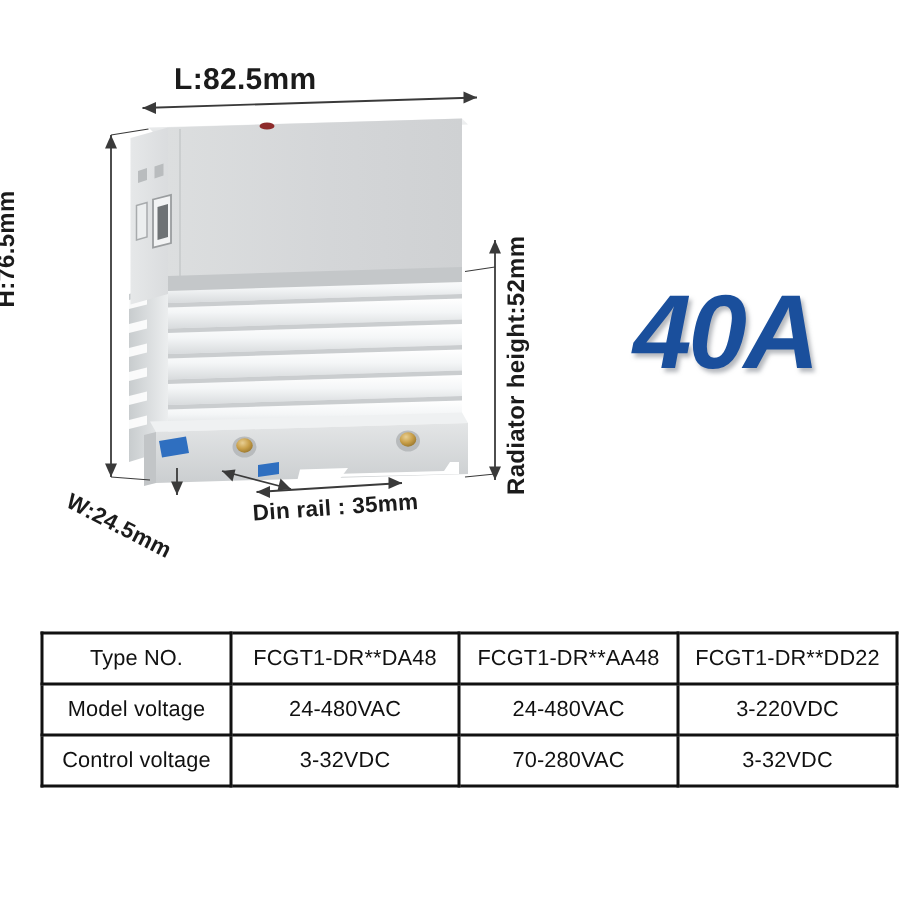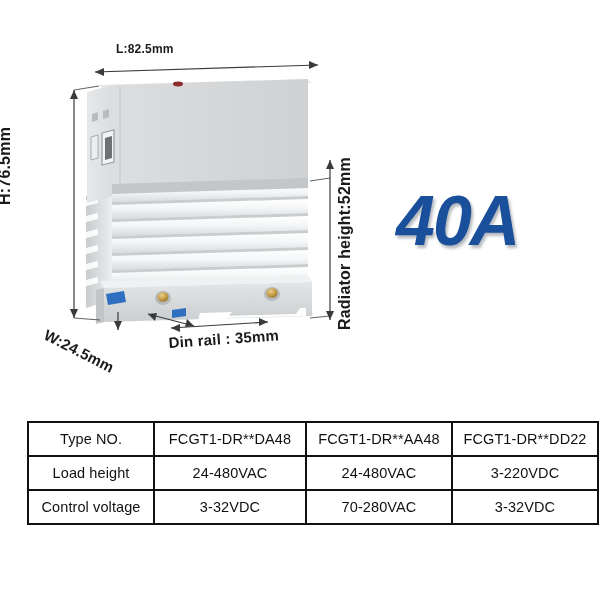--- a/index.html
+++ b/index.html
@@ -13,21 +13,21 @@
   .stage{position:absolute;left:0;top:0;width:600px;height:600px;}
 
   
   .dim{
     position:absolute;
     color:#1b1b1b;
     font-weight:700;
     white-space:nowrap;
     font-family:"Liberation Sans", sans-serif;
   }
-  #label-length{left:116px;top:42px;font-size:12px;letter-spacing:.2px;}
+  #label-length{left:116px;top:42px;font-size:20px;letter-spacing:.2px;}
   #label-height{
     left:-4px;top:205px;font-size:16px;
     transform:rotate(-90deg);transform-origin:left top;
     letter-spacing:.2px;
   }
   #label-width{
     left:49px;top:326px;font-size:15px;
     transform:rotate(27deg);transform-origin:left top;
     letter-spacing:.2px;
   }
@@ -37,21 +37,21 @@
     letter-spacing:.2px;
   }
   #label-radiator{
     left:336px;top:330px;font-size:16px;
     transform:rotate(-90deg);transform-origin:left top;
     letter-spacing:.2px;
   }
 
   
   #amp-badge{
-    position:absolute;left:396px;top:186px;
+    position:absolute;left:422px;top:186px;
     font-size:70px;line-height:1;
     font-style:italic;font-weight:bold;
     font-family:"Liberation Sans", sans-serif;
     letter-spacing:-2px;
     text-shadow:2px 3px 3px rgba(120,125,135,.55);
   }
 
   
   #product{position:absolute;left:0;top:0;width:600px;height:600px;}
 
@@ -242,21 +242,21 @@
 
   <table id="spec-table">
     <tbody>
       <tr>
         <td class="c0">Type NO.</td>
         <td class="c1">FCGT1-DR**DA48</td>
         <td class="c2">FCGT1-DR**AA48</td>
         <td class="c3">FCGT1-DR**DD22</td>
       </tr>
       <tr>
-        <td class="c0">Load height</td>
+        <td class="c0">Model voltage</td>
         <td class="c1">24-480VAC</td>
         <td class="c2">24-480VAC</td>
         <td class="c3">3-220VDC</td>
       </tr>
       <tr>
         <td class="c0">Control voltage</td>
         <td class="c1">3-32VDC</td>
         <td class="c2">70-280VAC</td>
         <td class="c3">3-32VDC</td>
       </tr>

